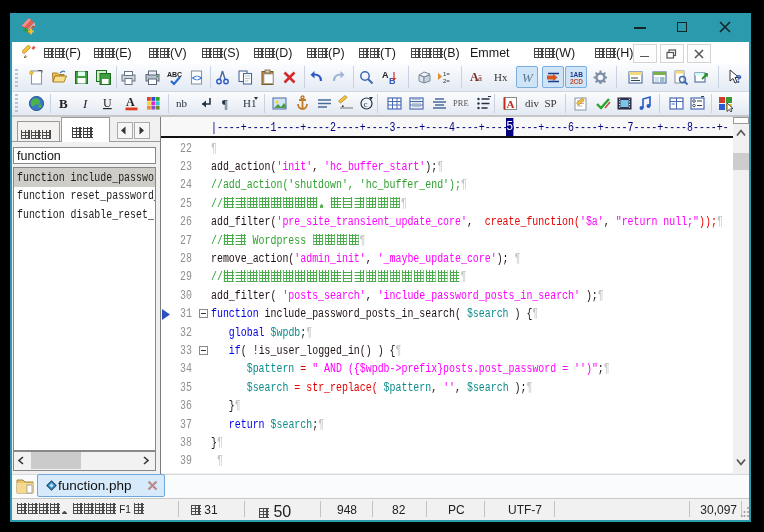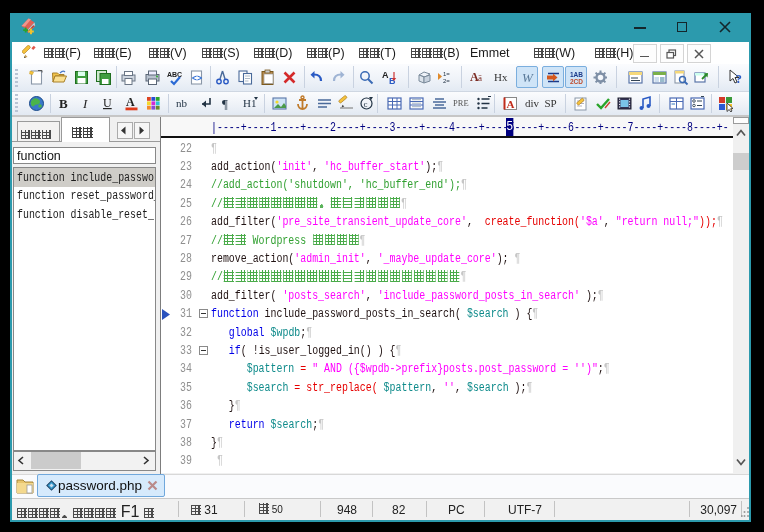--- a/index.html
+++ b/index.html
@@ -462,38 +462,38 @@
 <svg class="ab" style="left:16px;top:477px" width="20" height="18" viewBox="0 0 20 18">
 <path d="M1 3h6l2 2h8v11H1z" fill="#e8c56d" stroke="#a8873a" stroke-width="1"></path>
 <path d="M1 6h16v10H1z" fill="#f4d98e"></path>
 <rect x="11" y="8" width="5" height="8" fill="#fff" stroke="#999" stroke-width=".8"></rect>
 </svg>
 <div class="ab" style="left:36.6px;top:474px;width:128px;height:23px;background:#d6eafc;border:1px solid #70a8dc;border-radius:2px"></div>
 <svg class="ab" style="left:46px;top:480px" width="11" height="11" viewBox="0 0 11 11">
 <rect x="2.2" y="2.2" width="6.6" height="6.6" transform="rotate(45 5.5 5.5)" fill="#39c" stroke="#246" stroke-width="1"></rect>
 <rect x="4" y="4" width="3" height="3" transform="rotate(45 5.5 5.5)" fill="#cde"></rect>
     </svg>
-<div class="ab" style="left:58px;top:478px;font-size:13.5px;color:#101010">password.php</div>
+<div class="ab" style="left:58px;top:478px;font-size:13.5px;color:#101010">function.php</div>
 <svg class="ab" style="left:147px;top:480px" width="11" height="11" viewBox="0 0 11 11">
 <path d="M1.5 1.5l8 8M9.5 1.5l-8 8" stroke="#b98a8a" stroke-width="2.2"></path>
     </svg>
 <div class="ab" style="left:12px;top:497.5px;width:736.7px;height:1px;background:#c9c9c9"></div>
 <div class="ab" style="left:12px;top:498.5px;width:736.7px;height:21px;background:#f1f1f1"></div>
-<div class="ab" style="left:16px;top:503px;font-size:16px;color:#222"><i class="c"></i><i class="c"></i><i class="c"></i><i class="c"></i><i class="kp" style="width:10px;height:10px;vertical-align:-1px"></i><i class="c"></i><i class="c"></i><i class="c"></i><i class="c"></i> F1 <i class="c"></i></div>
+<div class="ab" style="left:16px;top:503px;font-size:10px;color:#222"><i class="c"></i><i class="c"></i><i class="c"></i><i class="c"></i><i class="kp" style="width:10px;height:10px;vertical-align:-1px"></i><i class="c"></i><i class="c"></i><i class="c"></i><i class="c"></i> F1 <i class="c"></i></div>
 <div class="sep2" style="left:178px;top:501px;height:16px"></div>
 <div class="sep2" style="left:244px;top:501px;height:16px"></div>
 <div class="sep2" style="left:320px;top:501px;height:16px"></div>
 <div class="sep2" style="left:372px;top:501px;height:16px"></div>
 <div class="sep2" style="left:426px;top:501px;height:16px"></div>
 <div class="sep2" style="left:484px;top:501px;height:16px"></div>
 <div class="sep2" style="left:554px;top:501px;height:16px"></div>
 <div class="sep2" style="left:689px;top:501px;height:16px"></div>
 <div class="sep2" style="left:741px;top:501px;height:16px"></div>
 <div class="ab" style="left:190px;top:503px;font-size:12px;color:#222"><i class="c"></i> 31</div>
-<div class="ab" style="left:258px;top:503px;font-size:10px;color:#222"><i class="c"></i> 50</div>
+<div class="ab" style="left:258px;top:503px;font-size:16px;color:#222"><i class="c"></i> 50</div>
 <div class="ab" style="left:337px;top:503px;font-size:12px;color:#222">948</div>
 <div class="ab" style="left:392px;top:503px;font-size:12px;color:#222">82</div>
 <div class="ab" style="left:448px;top:503px;font-size:12px;color:#222">PC</div>
 <div class="ab" style="left:508px;top:503px;font-size:12px;color:#222">UTF-7</div>
 <div class="ab" style="left:660px;top:503px;width:77px;text-align:right;font-size:12px;color:#222">30,097</div>
 <svg class="ab" style="left:741px;top:506px" width="9" height="12" viewBox="0 0 9 12">
       <g fill="#9a9a9a">
         <circle cx="7" cy="2" r="1"></circle>
         <circle cx="7" cy="6" r="1"></circle>
         <circle cx="7" cy="10" r="1"></circle>

